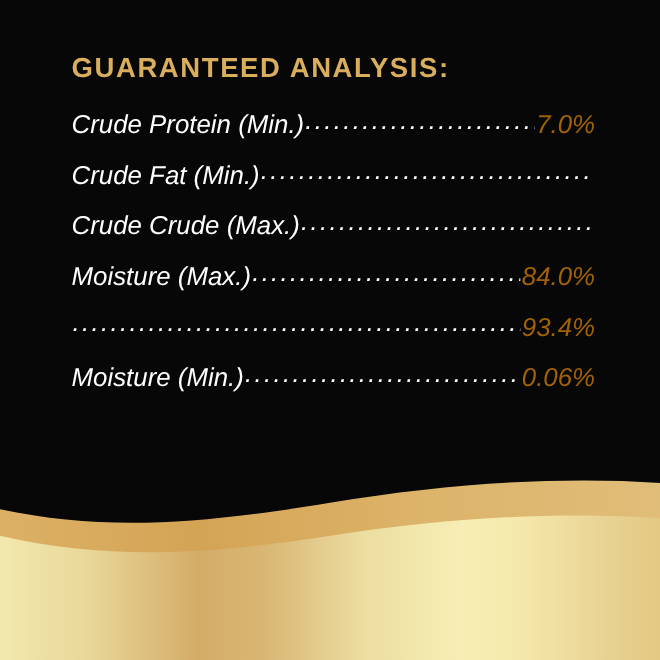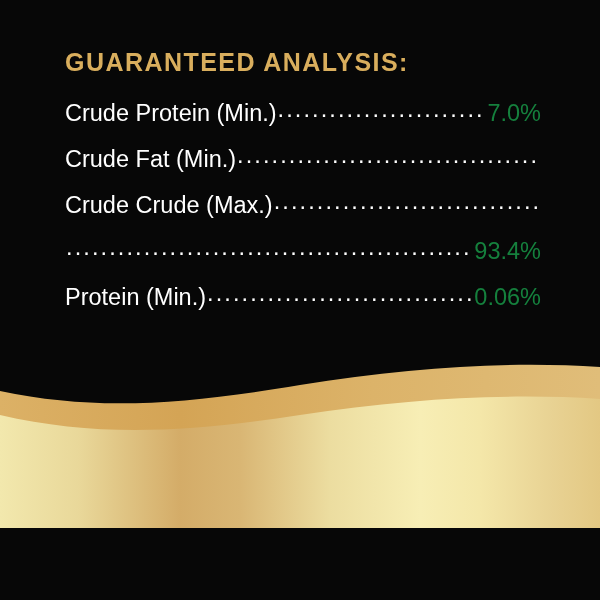--- a/index.html
+++ b/index.html
@@ -11,21 +11,21 @@
     width: 600px;
     height: 600px;
     overflow: hidden;
     font-family: "Liberation Sans", sans-serif;
     -webkit-font-smoothing: antialiased;
   }
 
   #label-panel {
     position: relative;
     width: 600px;
-    height: 528px;
+    height: 600px;
     background: #070707;
     overflow: hidden;
   }
 
   
   #analysis-title {
     position: absolute;
     left: 65px;
     top: 48px;
     font-size: 25px;
@@ -35,20 +35,21 @@
     white-space: nowrap;
     line-height: 28px;
   }
 
   
   #analysis-list {
     position: absolute;
     left: 65px;
     top: 90px;
     width: 476px;
+    font-style: italic;
   }
 
   .analysis-row {
     display: flex;
     align-items: baseline;
     width: 100%;
     height: 46px;
     color: #ffffff;
     font-size: 23.5px;
     font-weight: normal;
@@ -76,21 +77,21 @@
     bottom: 0;
     letter-spacing: 2.1px;
     color: #ffffff;
     font-size: 23.5px;
     line-height: 1em;
     white-space: nowrap;
   }
 
   .nutrient-value {
     flex: 0 0 auto;
-    color: #15803d;
+    color: #a16207;
     text-align: center;
   }
 
   
   #gold-wave {
     position: absolute;
     left: 0;
     bottom: 0;
     width: 600px;
     height: 175px;
@@ -115,28 +116,33 @@
     <div class="analysis-row">
       <span class="nutrient-name">Crude Fat (Min.)</span>
       <span class="leader-dots"></span>
     </div>
 
     <div class="analysis-row">
       <span class="nutrient-name">Crude Crude (Max.)</span>
       <span class="leader-dots"></span>
     </div>
 
+    <div class="analysis-row">
+      <span class="nutrient-name">Moisture (Max.)</span>
+      <span class="leader-dots"></span>
+      <span class="nutrient-value">84.0%</span>
+    </div>
 
     <div class="analysis-row">
       <span class="leader-dots"></span>
       <span class="nutrient-value">93.4%</span>
     </div>
 
     <div class="analysis-row">
-      <span class="nutrient-name">Protein (Min.)</span>
+      <span class="nutrient-name">Moisture (Min.)</span>
       <span class="leader-dots"></span>
       <span class="nutrient-value">0.06%</span>
     </div>
 
   </div>
 
   <svg id="gold-wave" viewBox="0 0 600 175" preserveAspectRatio="none">
     <defs>
       <linearGradient id="waveBodyGrad" x1="0" y1="0" x2="1" y2="0">
         <stop offset="0.00" stop-color="#f2e8ad"></stop>

